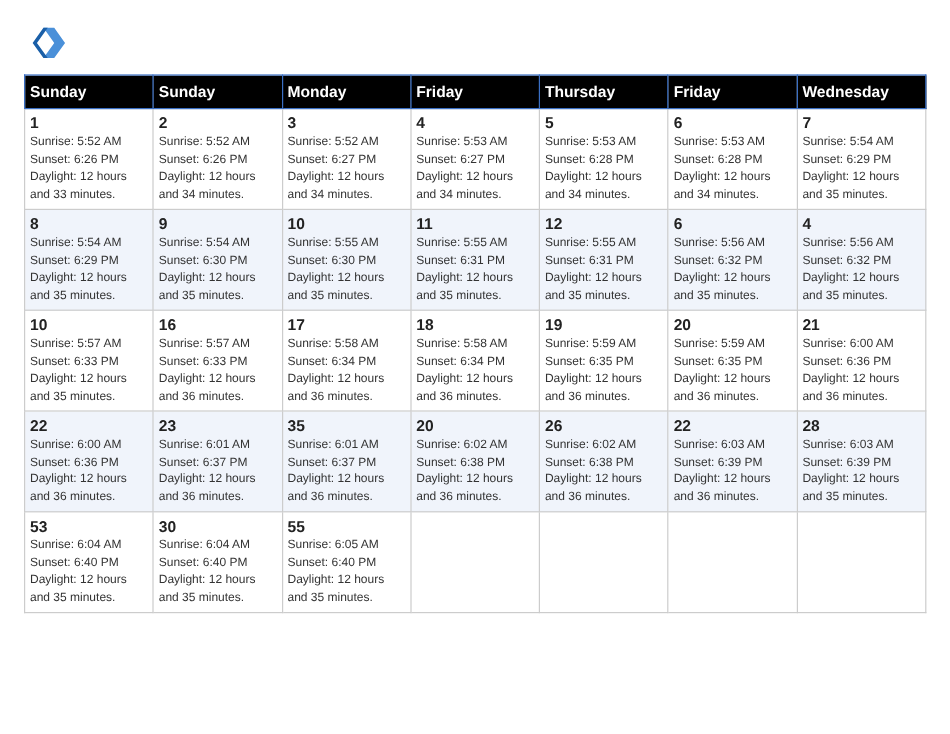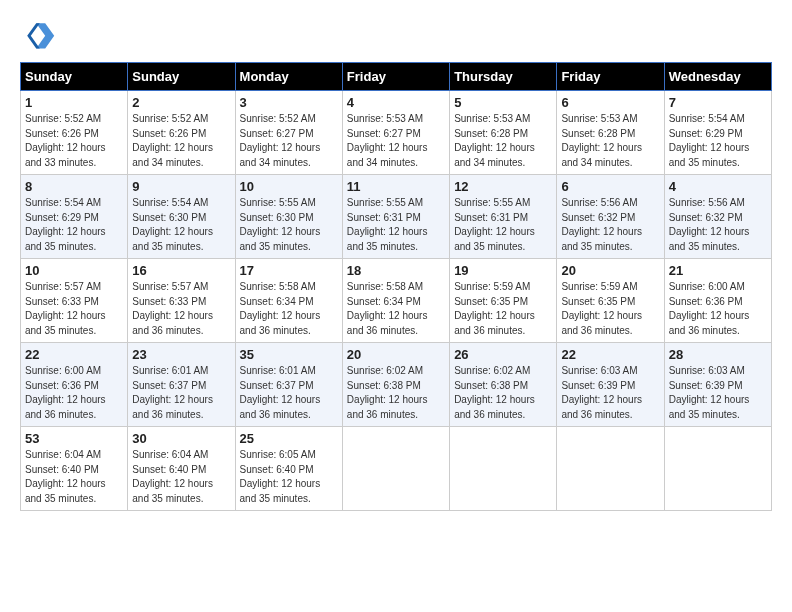--- a/index.html
+++ b/index.html
@@ -152,21 +152,21 @@
           <td><span class="day-num">23</span><span class="day-info">Sunrise: 6:01 AM<br>Sunset: 6:37 PM<br>Daylight: 12 hours and 36 minutes.</span></td>
           <td><span class="day-num">35</span><span class="day-info">Sunrise: 6:01 AM<br>Sunset: 6:37 PM<br>Daylight: 12 hours and 36 minutes.</span></td>
           <td><span class="day-num">20</span><span class="day-info">Sunrise: 6:02 AM<br>Sunset: 6:38 PM<br>Daylight: 12 hours and 36 minutes.</span></td>
           <td><span class="day-num">26</span><span class="day-info">Sunrise: 6:02 AM<br>Sunset: 6:38 PM<br>Daylight: 12 hours and 36 minutes.</span></td>
           <td><span class="day-num">22</span><span class="day-info">Sunrise: 6:03 AM<br>Sunset: 6:39 PM<br>Daylight: 12 hours and 36 minutes.</span></td>
           <td><span class="day-num">28</span><span class="day-info">Sunrise: 6:03 AM<br>Sunset: 6:39 PM<br>Daylight: 12 hours and 35 minutes.</span></td>
         </tr>
         <tr>
           <td><span class="day-num">53</span><span class="day-info">Sunrise: 6:04 AM<br>Sunset: 6:40 PM<br>Daylight: 12 hours and 35 minutes.</span></td>
           <td><span class="day-num">30</span><span class="day-info">Sunrise: 6:04 AM<br>Sunset: 6:40 PM<br>Daylight: 12 hours and 35 minutes.</span></td>
-          <td><span class="day-num">25</span><span class="day-info">Sunrise: 6:05 AM<br>Sunset: 6:40 PM<br>Daylight: 12 hours and 35 minutes.</span></td>
+          <td><span class="day-num">55</span><span class="day-info">Sunrise: 6:05 AM<br>Sunset: 6:40 PM<br>Daylight: 12 hours and 35 minutes.</span></td>
           <td class="empty"></td>
           <td class="empty"></td>
           <td class="empty"></td>
           <td class="empty"></td>
         </tr>
       </tbody>
   </table>
 </div>
 
 </body></html>

